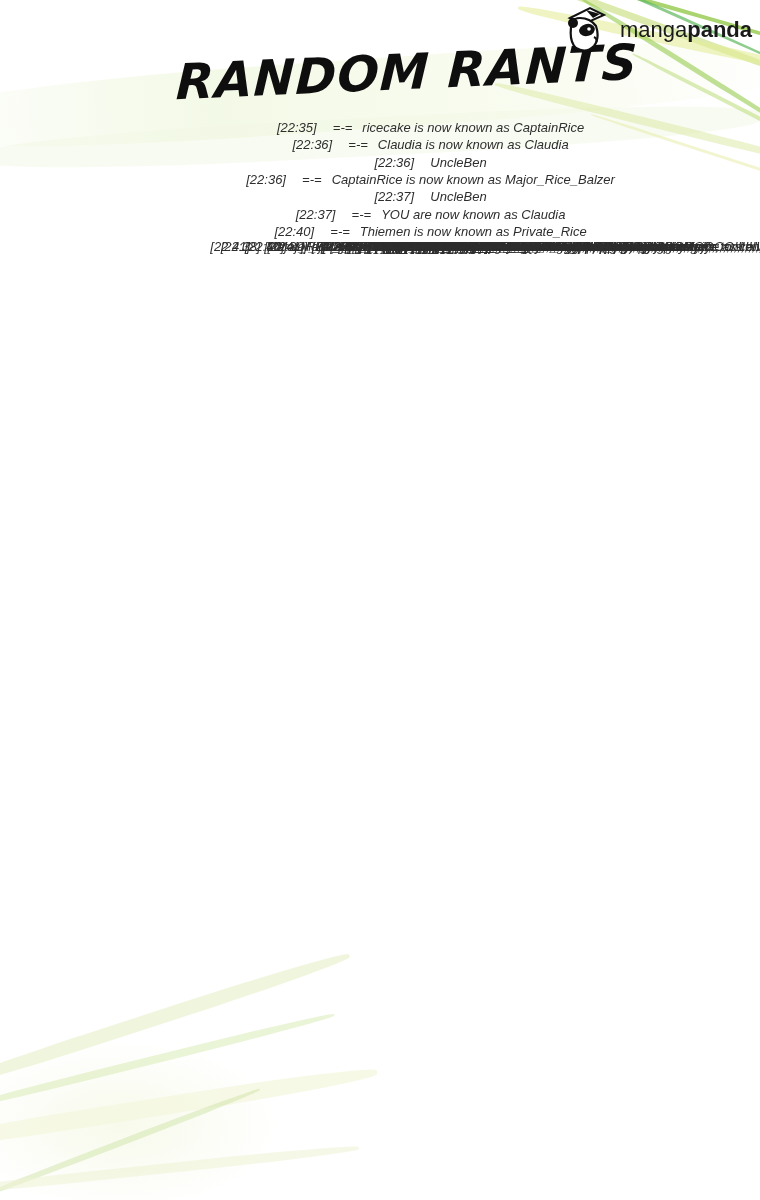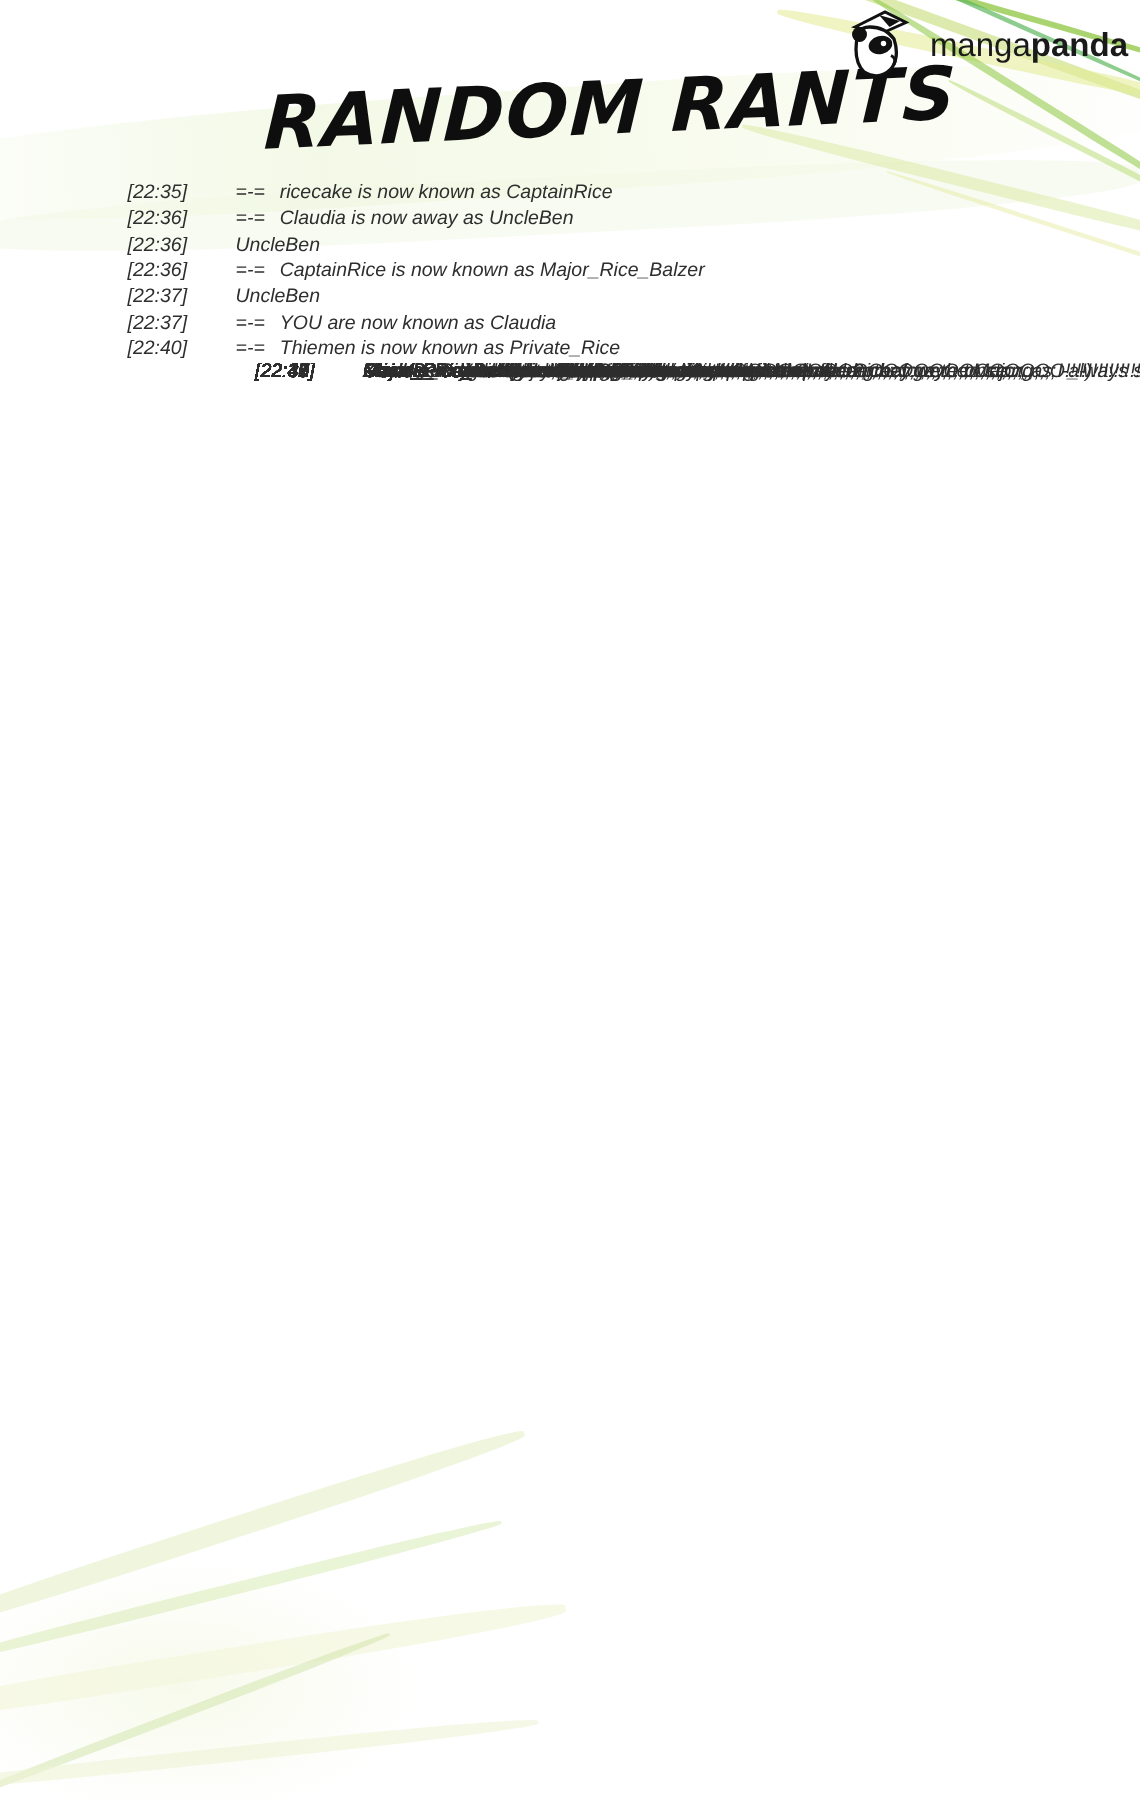--- a/index.html
+++ b/index.html
@@ -43,21 +43,21 @@
     font-family:"DejaVu Sans",sans-serif;
     font-weight:bold;font-style:oblique;
     font-size:49px;letter-spacing:1px;color:#0e0e0e;
     transform:rotate(-2.5deg) skewX(-5deg);
     white-space:nowrap;
   }
 
   
   .chat{
     position:absolute;left:85px;top:119px;width:675px;z-index:2;
-    font-style:italic;font-size:13px;color:#2e2e2e;
+    font-style:italic;font-size:13px;color:#2e2e2e;text-align:center;
   }
   .row{height:17.37px;line-height:17.37px;white-space:nowrap;}
   .row .t{display:inline-block;width:72px;}
   .row .w{margin-right:20px;}
   .row.status .w{margin-right:10px;}
   .row.joined .w{margin-right:0;}
   .row.name-only .w{margin-right:0;}
 </style>
 </head>
 <body>
@@ -104,21 +104,21 @@
 </div>
 
 <div class="title">RANDOM RANTS</div>
 
 <div class="chat">
 
 <div class="row status">
     <span class="t">[22:35]</span><span class="w">=-=</span><span class="m">ricecake is now known as CaptainRice</span>
   </div>
     <div class="row status">
-    <span class="t">[22:36]</span><span class="w">=-=</span><span class="m">Claudia is now away as UncleBen</span>
+    <span class="t">[22:36]</span><span class="w">=-=</span><span class="m">Claudia is now known as Claudia</span>
   </div>
     <div class="row name-only">
     <span class="t">[22:36]</span><span class="w">UncleBen</span><span class="m"></span>
   </div>
     <div class="row chat">
     <span class="t">[22:36]</span><span class="w">UncleBen</span><span class="m">lol</span>
   </div>
     <div class="row chat">
     <span class="t">[22:36]</span><span class="w">UncleBen</span><span class="m">hello my nephew</span>
   </div>

